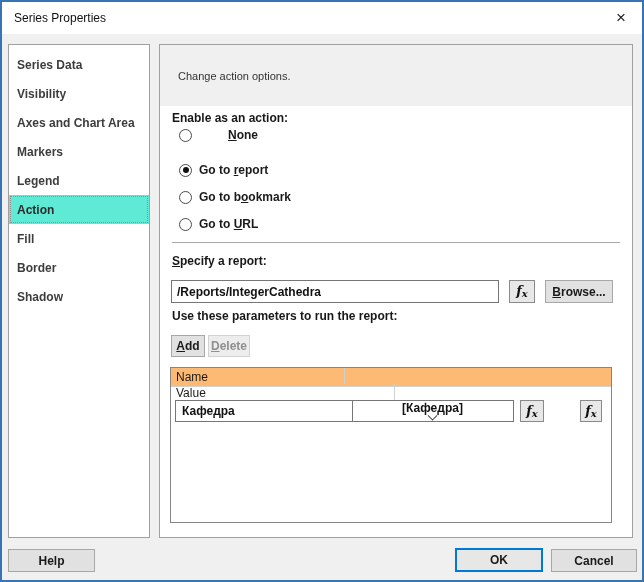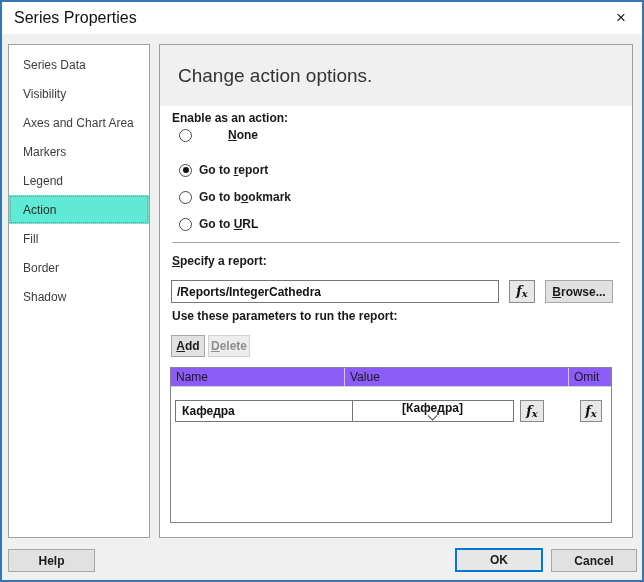--- a/index.html
+++ b/index.html
@@ -13,51 +13,52 @@
     font-family:"Liberation Sans","DejaVu Sans",sans-serif;
     font-size:12px; color:#1a1a1a;
     overflow:hidden;
   }
 
   
   .titlebar {
     position:absolute; left:2px; top:2px; right:2px; height:32px;
     background:#ffffff; display:flex; align-items:center; padding-left:12px;
   }
-  .title { font-size:16px; color:#111; }
+  .title { font-size:12px; color:#111; }
   .close-btn {
     position:absolute; top:6px; right:9px; width:28px; height:22px;
     display:flex; align-items:center; justify-content:center;
     font-size:17px; color:#222; line-height:1; cursor:default;
   }
 
   
   .sidebar {
     position:absolute; left:8px; top:44px; width:142px; height:494px;
     background:#ffffff; border:1px solid #a0a0a0; padding-top:5px;
   }
   .side-item {
-    height:29px; display:flex; align-items:center; padding-left:14px;
+    height:29px; display:flex; align-items:center; padding-left:8px;
     color:#3d3d3d;
+    font-weight:bold;
   }
   .side-item.selected {
     background:#5eead4; outline:1px dotted #8f8f8f; outline-offset:-2px;
     color:#2b2b2b;
   }
 
   
   .main {
     position:absolute; left:159px; top:44px; width:474px; height:494px;
     background:#ffffff; border:1px solid #a0a0a0;
   }
   .heading-band {
     position:absolute; left:0; top:0; width:100%; height:61px;
     background:#f0f0f0; display:flex; align-items:center; padding-left:18px;
   }
-  .heading { font-size:19px; color:#333; }
+  .heading { font-size:11px; color:#333; }
 
   .lbl { position:absolute; font-weight:600; color:#181818; white-space:nowrap; }
   #lbl-enable  { left:12px; top:66px; }
   #lbl-specify { left:12px; top:209px; }
   #lbl-params  { left:12px; top:264px; }
 
   .radio-row {
     position:absolute; left:19px; height:16px;
     display:flex; align-items:center; gap:7px;
     font-weight:600; white-space:nowrap;
@@ -101,21 +102,21 @@
 
   #btn-browse { position:absolute; left:385px; top:235px; width:68px; height:23px; }
   #btn-add    { position:absolute; left:11px;  top:290px; width:34px; height:22px; }
   #btn-delete { position:absolute; left:48px;  top:290px; width:42px; height:22px; }
 
   
   .param-table {
     position:absolute; left:10px; top:322px; width:442px; height:156px;
     border:1px solid #858585; background:#fff;
   }
-  .pt-header { display:flex; height:19px; border-bottom:1px solid #d0d0d0; background:#8b5cf6; }
+  .pt-header { display:flex; height:19px; border-bottom:1px solid #d0d0d0; background:#fdba74;flex-direction:column; }
   .pt-hcell { padding:2px 0 0 5px; border-right:1px solid #d0d0d0; color:#1a1a1a; }
   .pt-hcell.c-name  { width:174px; }
   .pt-hcell.c-value { width:224px; }
   .pt-hcell.c-omit  { flex:1; border-right:none; }
   .pt-body { position:relative; height:135px; }
 
   .combo {
     position:absolute; top:13px; height:22px;
     border:1px solid #767676; background:#fff;
     display:flex; align-items:center; justify-content:space-between;

